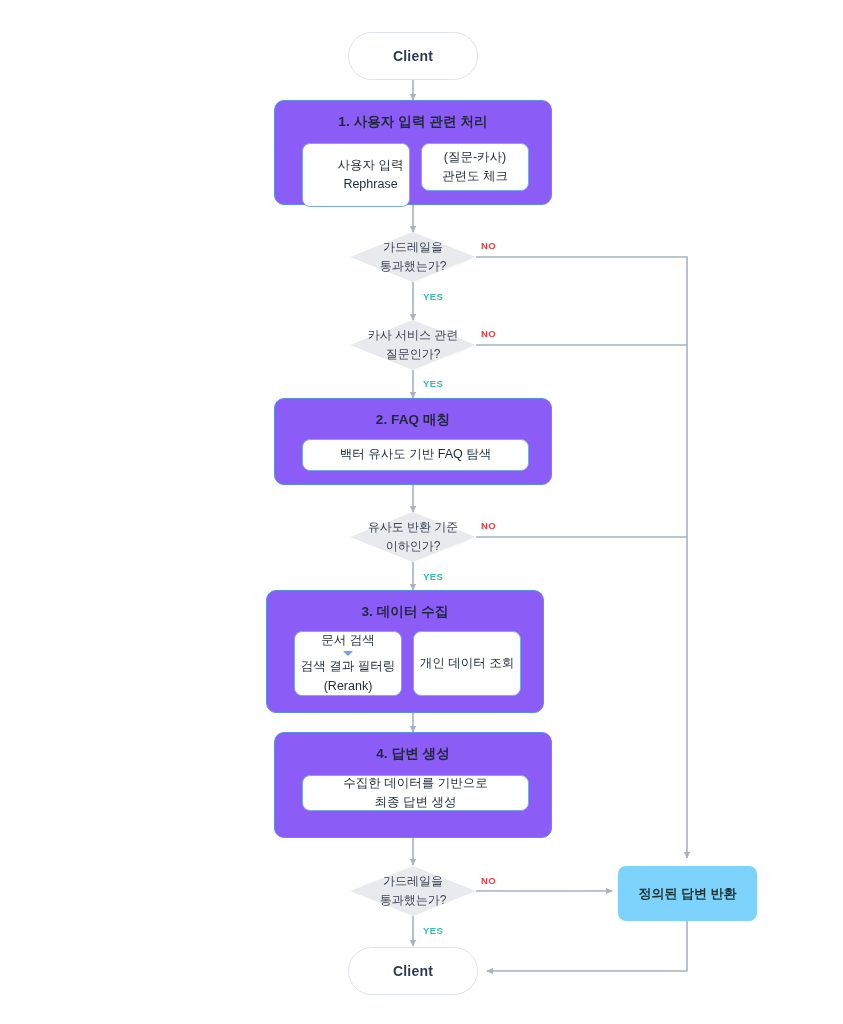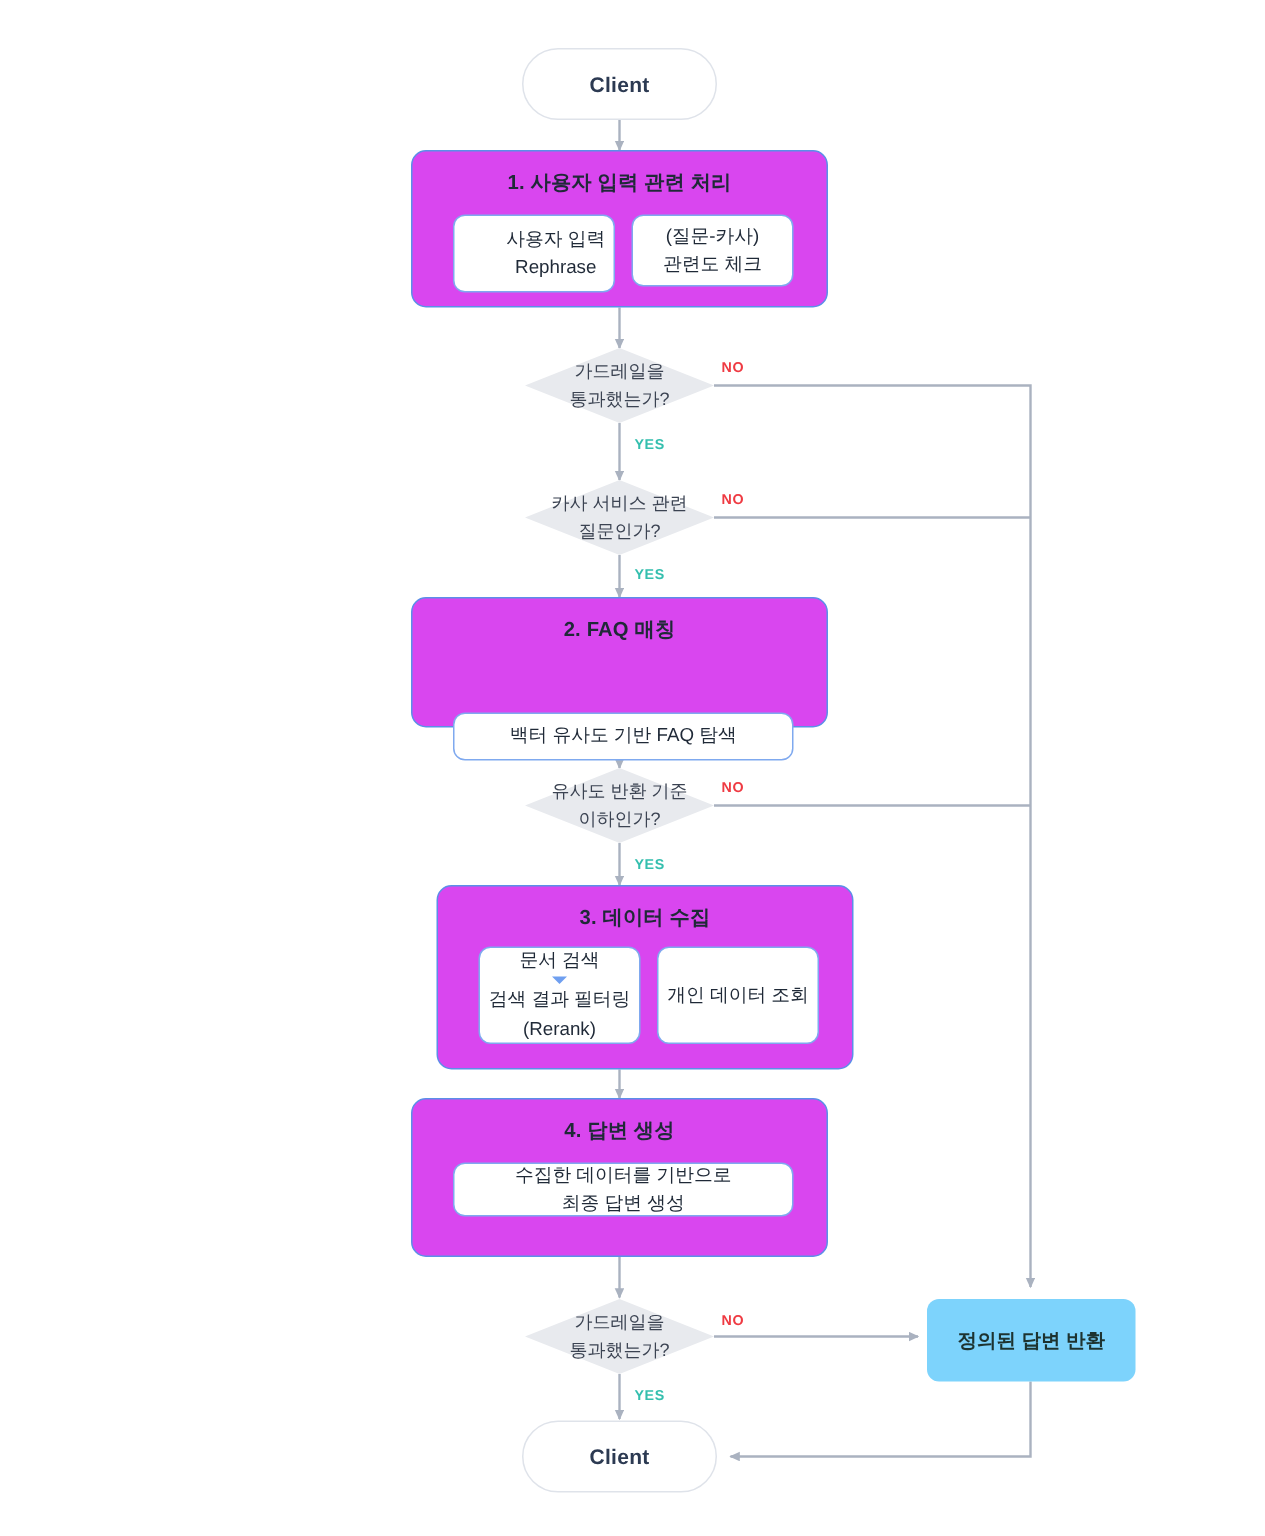--- a/index.html
+++ b/index.html
@@ -83,21 +83,21 @@
     border: 1px solid #dfe3ea;
     border-radius: 40px;
     font-size: 14px;
     font-weight: 700;
     color: #2c3a52;
     letter-spacing: .2px;
   }
 
   .section {
     position: absolute;
-    background: #d946ef;
+    background: #8b5cf6;
     border: 1.5px solid #5b8fe8;
     border-radius: 10px;
   }
   .section-title {
     position: absolute;
     left: 0; right: 0; top: 12px;
     text-align: center;
     font-size: 13.5px;
     font-weight: 700;
     color: #1f2937;
@@ -208,21 +208,21 @@
     </g>
   </svg>
 
 
   <div class="client" style="left:348px; top:32px; width:130px; height:48px;">
     <span>Client</span>
   </div>
 
   <div class="section" style="left:274px; top:100px; width:278px; height:105px;">
     <div class="section-title">1. 사용자 입력 관련 처리</div>
-    <div class="inner-node" style="left:27px; top:42px; width:108px; height:52px;padding-left:35px;">
+    <div class="inner-node" style="left:27px; top:42px; width:108px; height:64px;padding-left:35px;">
       <span class="ln">사용자 입력</span>
       <span class="ln">Rephrase</span>
     </div>
     <div class="inner-node" style="left:146px; top:42px; width:108px; height:48px;">
       <span class="ln">(질문-카사)</span>
       <span class="ln">관련도 체크</span>
     </div>
   </div>
 
   <div class="diamond" style="left:350px; top:232px; width:126px; height:50px;">
@@ -240,36 +240,36 @@
     <div class="dia-txt">
       <div>카사 서비스 관련</div>
       <div>질문인가?</div>
     </div>
   </div>
   <div class="edge-label lbl-no" style="left:481px; top:328px;">NO</div>
   <div class="edge-label lbl-yes" style="left:423px; top:378px;">YES</div>
 
   <div class="section" style="left:274px; top:398px; width:278px; height:87px;">
     <div class="section-title">2. FAQ 매칭</div>
-    <div class="inner-node" style="left:27px; top:40px; width:227px; height:32px;margin-top:36px;">
+    <div class="inner-node" style="left:27px; top:40px; width:227px; height:32px;">
       <span class="ln">백터 유사도 기반 FAQ 탐색</span>
     </div>
   </div>
 
   <div class="diamond" style="left:350px; top:512px; width:126px; height:50px;">
     <div class="dia-bg"></div>
     <div class="dia-txt">
       <div>유사도 반환 기준</div>
       <div>이하인가?</div>
     </div>
   </div>
   <div class="edge-label lbl-no" style="left:481px; top:520px;">NO</div>
   <div class="edge-label lbl-yes" style="left:423px; top:571px;">YES</div>
 
-  <div class="section" style="left:291px; top:590px; width:278px; height:123px;">
+  <div class="section" style="left:266px; top:590px; width:278px; height:123px;">
     <div class="section-title">3. 데이터 수집</div>
     <div class="inner-node" style="left:27px; top:40px; width:108px; height:65px;">
       <span class="ln">문서 검색</span>
       <span class="tri-down"></span>
       <span class="ln">검색 결과 필터링</span>
       <span class="ln">(Rerank)</span>
     </div>
     <div class="inner-node" style="left:146px; top:40px; width:108px; height:65px;">
       <span class="ln">개인 데이터 조회</span>
     </div>

